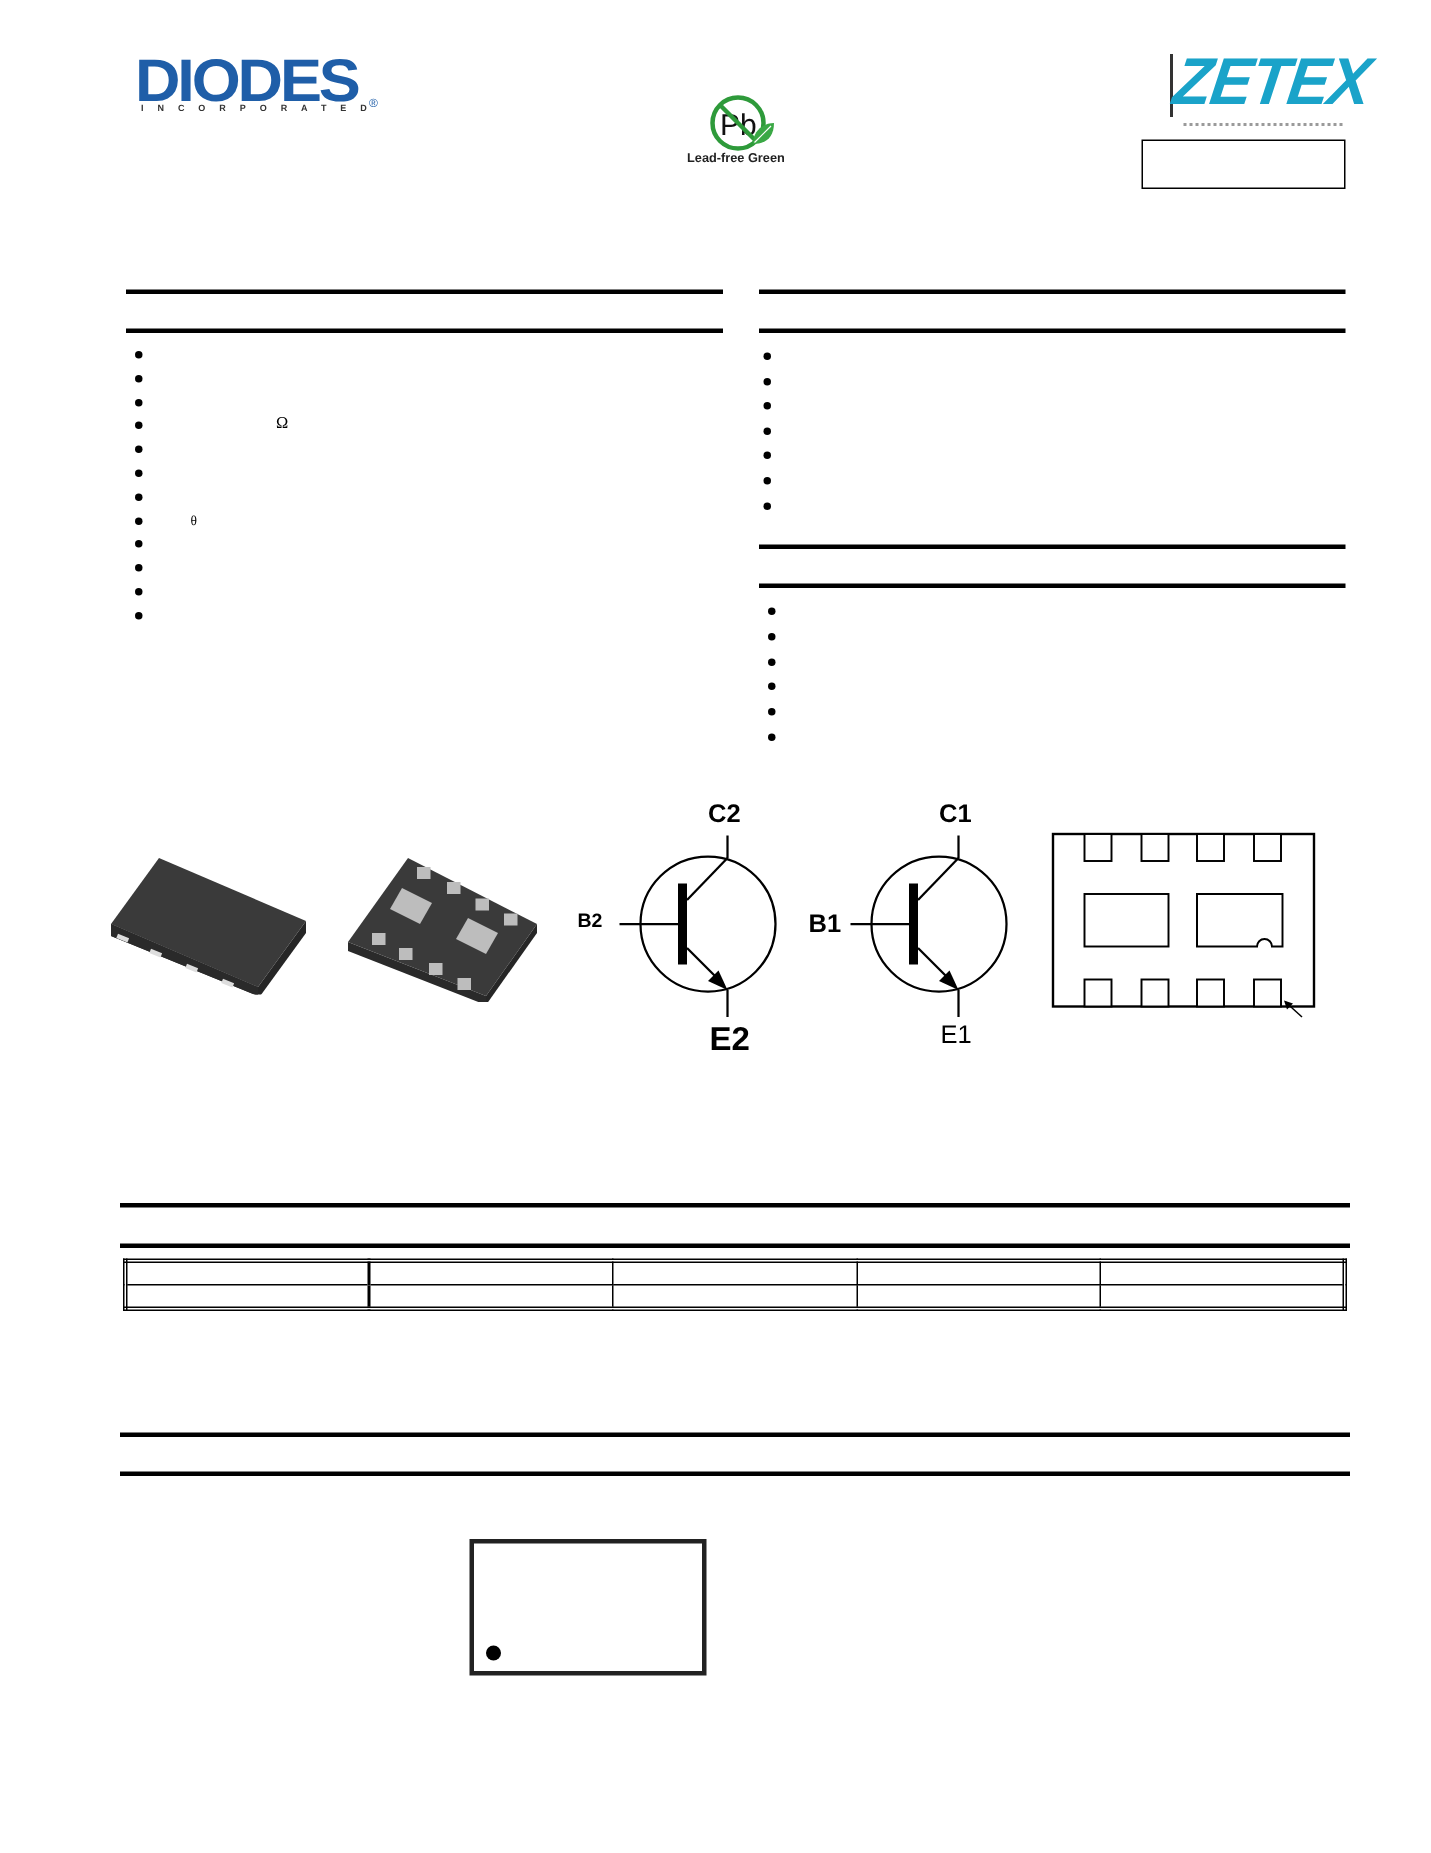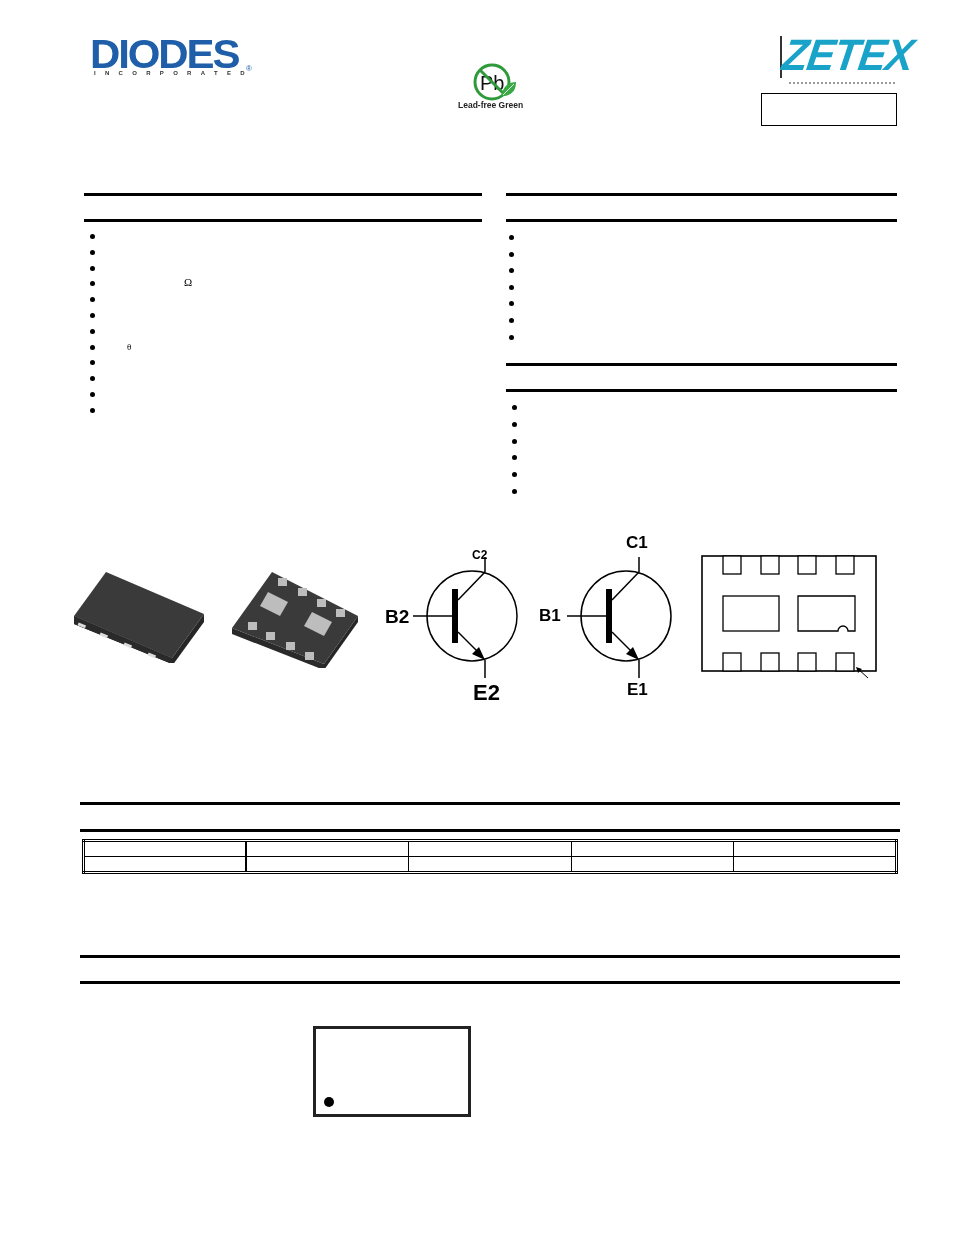--- a/index.html
+++ b/index.html
@@ -195,39 +195,39 @@
   <svg width="145" height="175" viewBox="0 0 145 175" class="abs" style="left:0;top:0;">
     <circle cx="92" cy="86" r="45" fill="none" stroke="#000" stroke-width="1.5"></circle>
     <line x1="33" y1="86" x2="72" y2="86" stroke="#000" stroke-width="1.5"></line>
     <rect x="72" y="59" width="6" height="54" fill="#000"></rect>
     <line x1="78" y1="70" x2="105" y2="42" stroke="#000" stroke-width="1.5"></line>
     <line x1="105" y1="42" x2="105" y2="27" stroke="#000" stroke-width="1.5"></line>
     <line x1="78" y1="102" x2="102" y2="126" stroke="#000" stroke-width="1.5"></line>
     <polygon points="105,130 92,124 99,117" fill="#000"></polygon>
     <line x1="105" y1="130" x2="105" y2="148" stroke="#000" stroke-width="1.5"></line>
   </svg>
-  <div class="abs" style="left:92px; top:3px; font-size:12px; font-weight:bold;margin-top:15px;">C2</div>
-  <div class="abs" style="left:5px; top:76px; font-size:19px; font-weight:bold;">B2</div>
+  <div class="abs" style="left:92px; top:3px; font-size:17px; font-weight:bold;">C2</div>
+  <div class="abs" style="left:5px; top:76px; font-size:13px; font-weight:bold;">B2</div>
   <div class="abs" style="left:93px; top:150px; font-size:22px; font-weight:bold;">E2</div>
 </div>
 
 <div class="abs" style="left:535px; top:530px; width:145px; height:175px;">
   <svg width="145" height="175" viewBox="0 0 145 175" class="abs" style="left:0;top:0;">
     <circle cx="91" cy="86" r="45" fill="none" stroke="#000" stroke-width="1.5"></circle>
     <line x1="32" y1="86" x2="71" y2="86" stroke="#000" stroke-width="1.5"></line>
     <rect x="71" y="59" width="6" height="54" fill="#000"></rect>
     <line x1="77" y1="70" x2="104" y2="42" stroke="#000" stroke-width="1.5"></line>
     <line x1="104" y1="42" x2="104" y2="27" stroke="#000" stroke-width="1.5"></line>
     <line x1="77" y1="102" x2="101" y2="126" stroke="#000" stroke-width="1.5"></line>
     <polygon points="104,130 91,124 98,117" fill="#000"></polygon>
     <line x1="104" y1="130" x2="104" y2="148" stroke="#000" stroke-width="1.5"></line>
   </svg>
   <div class="abs" style="left:91px; top:3px; font-size:17px; font-weight:bold;">C1</div>
   <div class="abs" style="left:4px; top:76px; font-size:17px; font-weight:bold;">B1</div>
-  <div class="abs" style="left:92px; top:150px; font-size:17px; font-weight:bold;">E1</div>
+  <div class="abs" style="left:92px; top:150px; font-size:17px; font-weight:normal;">E1</div>
 </div>
 
 <svg class="abs" style="left:700px; top:554px;" width="185" height="128" viewBox="0 0 185 128">
   <rect x="2" y="2" width="174" height="115" fill="#fff" stroke="#000" stroke-width="1.6"></rect>
   <g fill="#fff" stroke="#000" stroke-width="1.3">
     <rect x="23" y="2" width="18" height="18"></rect>
     <rect x="61" y="2" width="18" height="18"></rect>
     <rect x="98" y="2" width="18" height="18"></rect>
     <rect x="136" y="2" width="18" height="18"></rect>
     <rect x="23" y="99" width="18" height="18"></rect>

